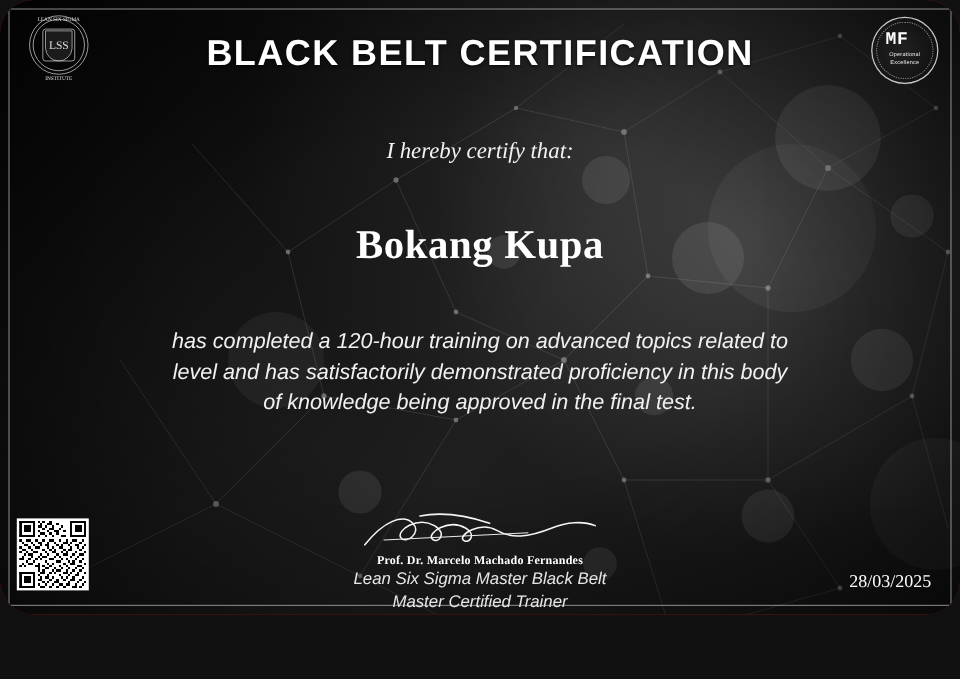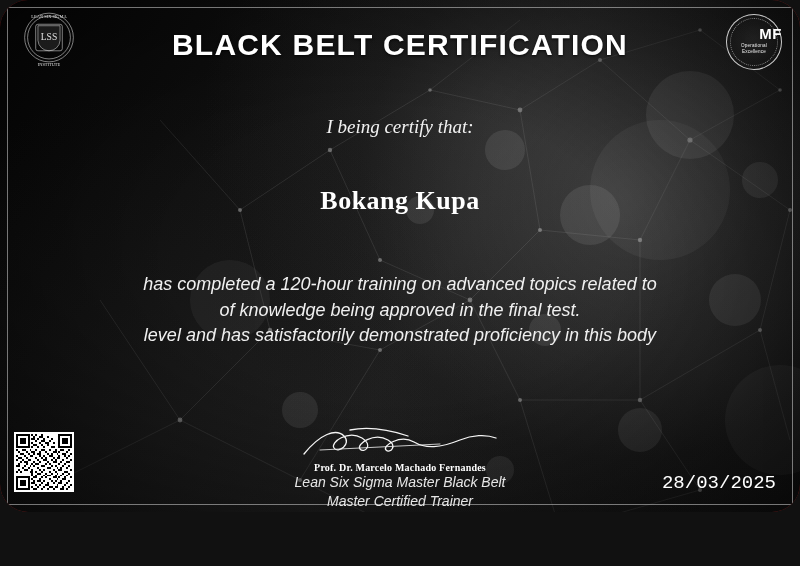--- a/index.html
+++ b/index.html
@@ -71,21 +71,21 @@
     font-family: "Liberation Serif", serif;
     font-style: italic;
     font-size: 19px;
     color: #f2f2f2;
   }
   .recipient {
     position: absolute;
     top: 186px;
     left: 0; right: 0;
     font-family: "Liberation Serif", serif;
-    font-size: 26px;
+    font-size: 34px;
     font-weight: bold;
     color: #ffffff;
     letter-spacing: 0.5px;
   }
   .body-text {
     position: absolute;
     top: 272px;
     left: 70px; right: 70px;
     font-family: Liberation Sans, sans-serif;
     font-style: italic;
@@ -146,22 +146,22 @@
   .seal-right .ring2 {
     position: absolute;
     inset: 4px;
     border-radius: 50%;
     border: 1px dotted rgba(210,210,210,0.6);
   }
   .seal-right .mf {
     position: absolute;
     left: 12px; right: 0;
     top: 11px;
-    text-align: right;
-    font-family: Liberation Sans, sans-serif;
+    text-align: left;
+    font-family: Liberation Mono, monospace;
     font-size: 15px;
     font-weight: bold;
     color: #fff;
     letter-spacing: 0.5px;
   }
   .seal-right .mf-sub {
     position: absolute;
     left: 0; right: 0;
     top: 29px;
     text-align: center;
@@ -178,22 +178,22 @@
     width: 60px;
     height: 60px;
     background: #fff;
     padding: 2px;
     box-sizing: border-box;
   }
   .date {
     position: absolute;
     right: 24px;
     bottom: 18px;
-    font-family: Liberation Mono, monospace;
-    font-size: 19px;
+    font-family: Liberation Serif, serif;
+    font-size: 15px;
     color: #ffffff;
   }
 </style>
 </head>
 <body>
 
 <div class="certificate">
 
   <div class="bg-base"></div>
 
@@ -279,28 +279,28 @@
     <div class="mf-sub">
       <div>Operational</div>
       <div>Excellence</div>
     </div>
   </div>
 
   <div class="content">
 
     <div class="title">BLACK BELT CERTIFICATION</div>
 
-    <div class="certify-line">I being certify that:</div>
+    <div class="certify-line">I hereby certify that:</div>
 
     <div class="recipient">Bokang Kupa</div>
 
     <div class="body-text">
       <div>has completed a 120-hour training on advanced topics related to</div>
+      <div>level and has satisfactorily demonstrated proficiency in this body</div>
       <div>of knowledge being approved in the final test.</div>
-      <div>level and has satisfactorily demonstrated proficiency in this body</div>
     </div>
 
     <div class="sign-block">
       <div class="signature">
         <svg width="220" height="36" viewBox="0 0 220 36">
           <g fill="none" stroke="#f5f5f5" stroke-width="1.3" stroke-linecap="round">
             <path d="M14 30 C30 10, 46 4, 54 12 C62 20, 48 30, 44 24 C40 18, 58 6, 72 14 C84 21, 74 30, 70 25 C66 20, 84 8, 98 16 C108 22, 100 30, 96 26 C92 22, 110 10, 124 18 C136 25, 150 24, 170 16 C182 11, 196 10, 206 14"></path>
             <path d="M60 6 C80 2, 100 6, 118 12"></path>
             <path d="M30 26 L150 20" stroke-width="0.8"></path>
           </g>

